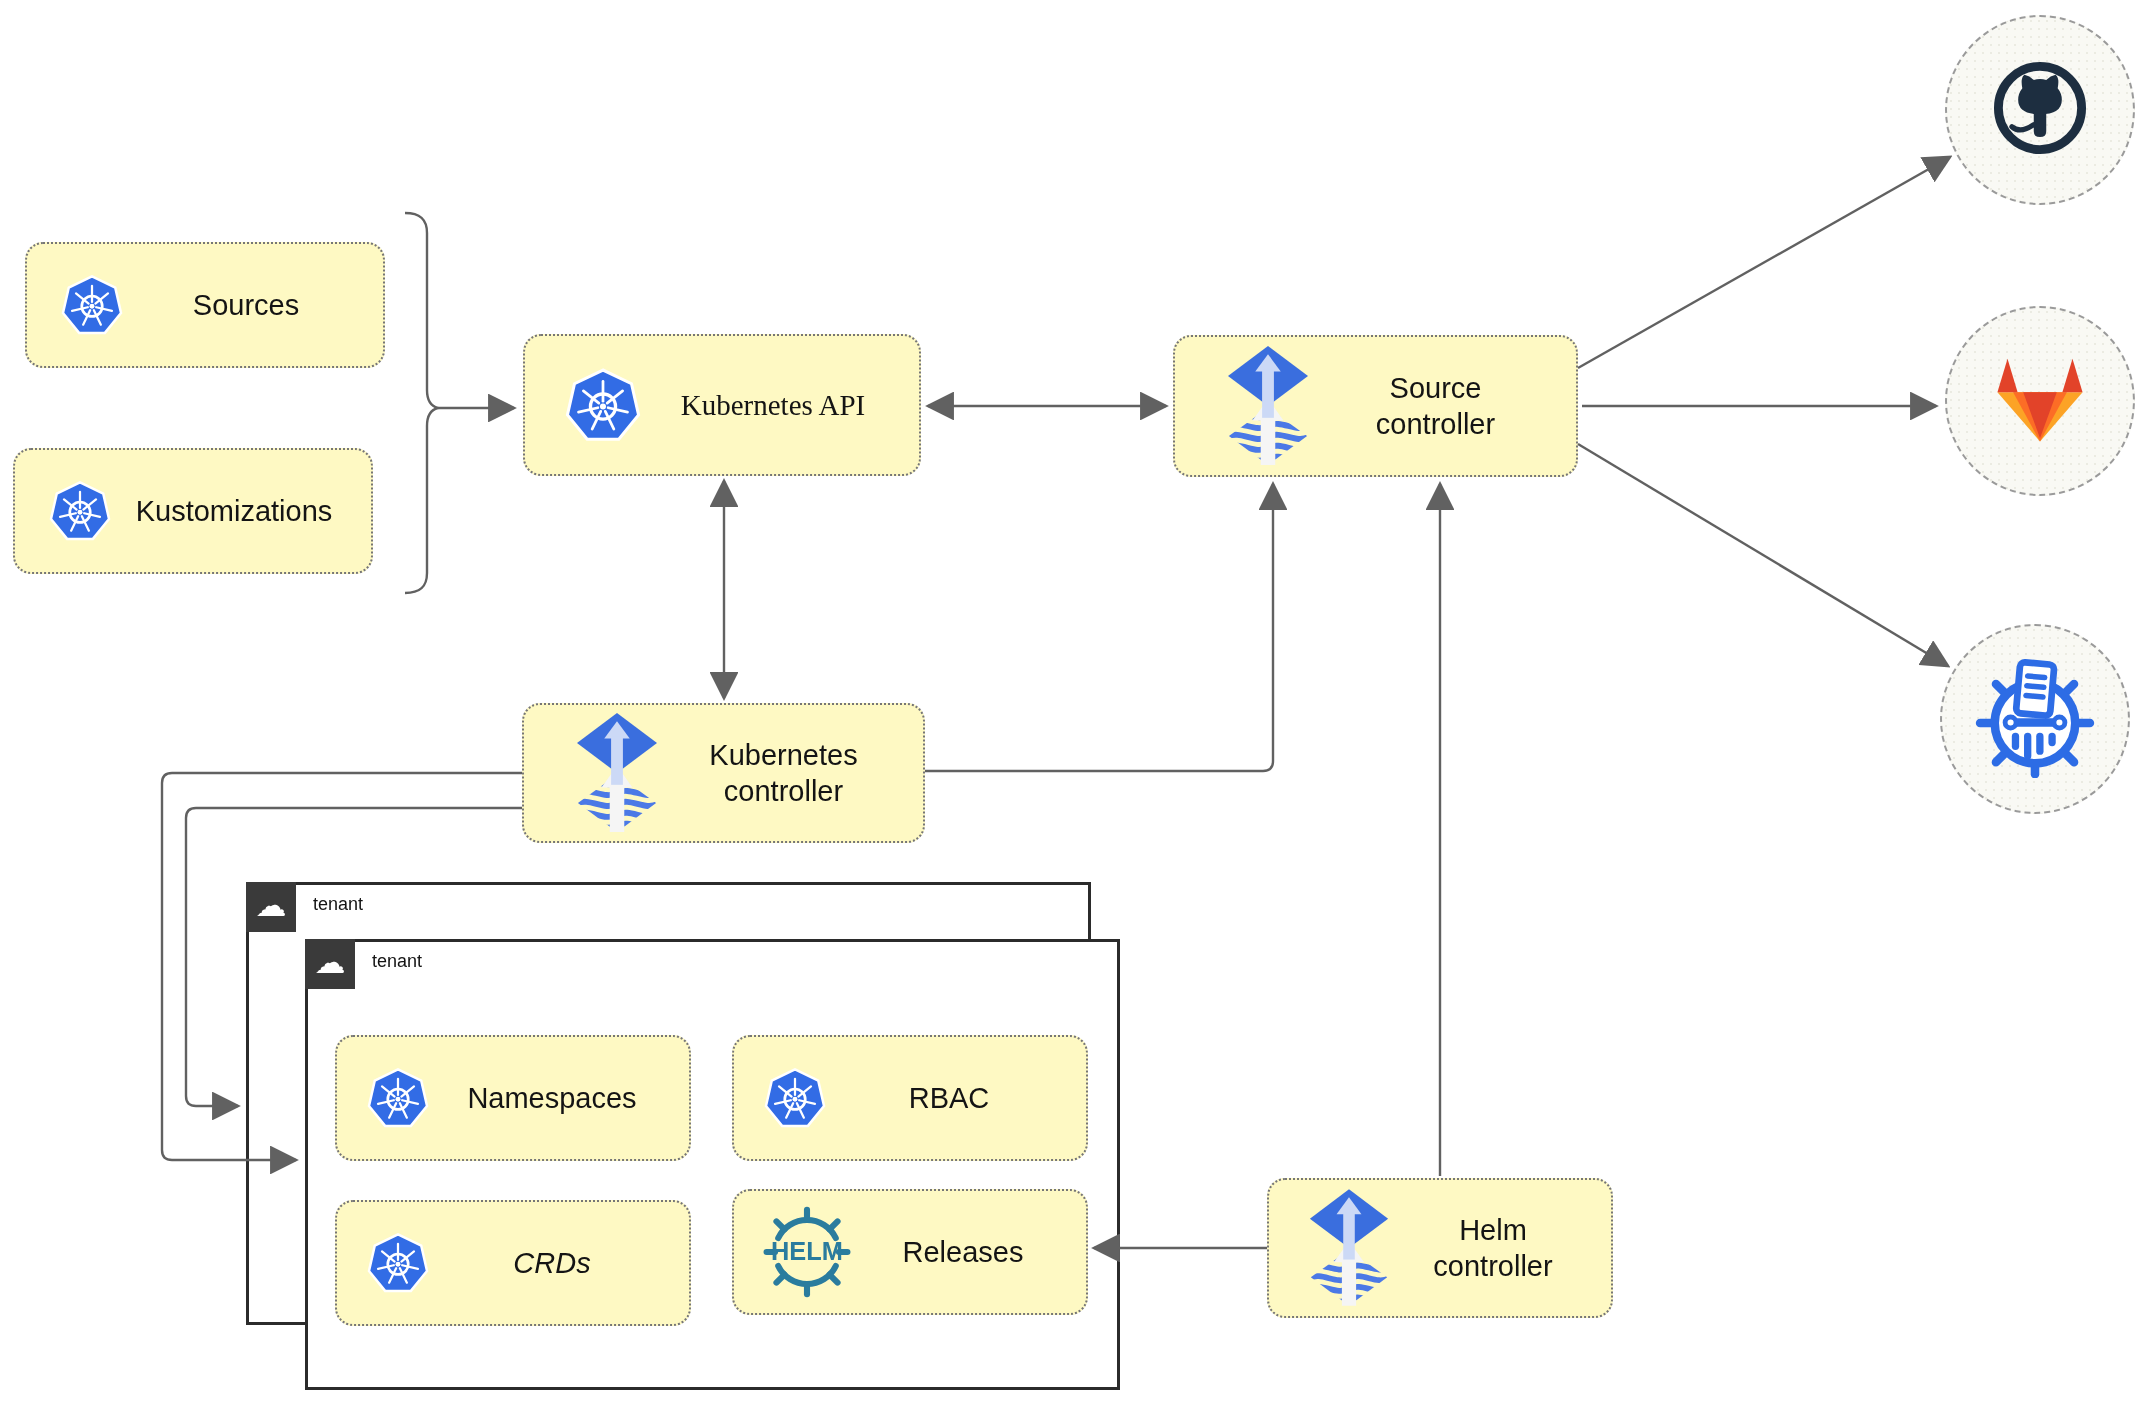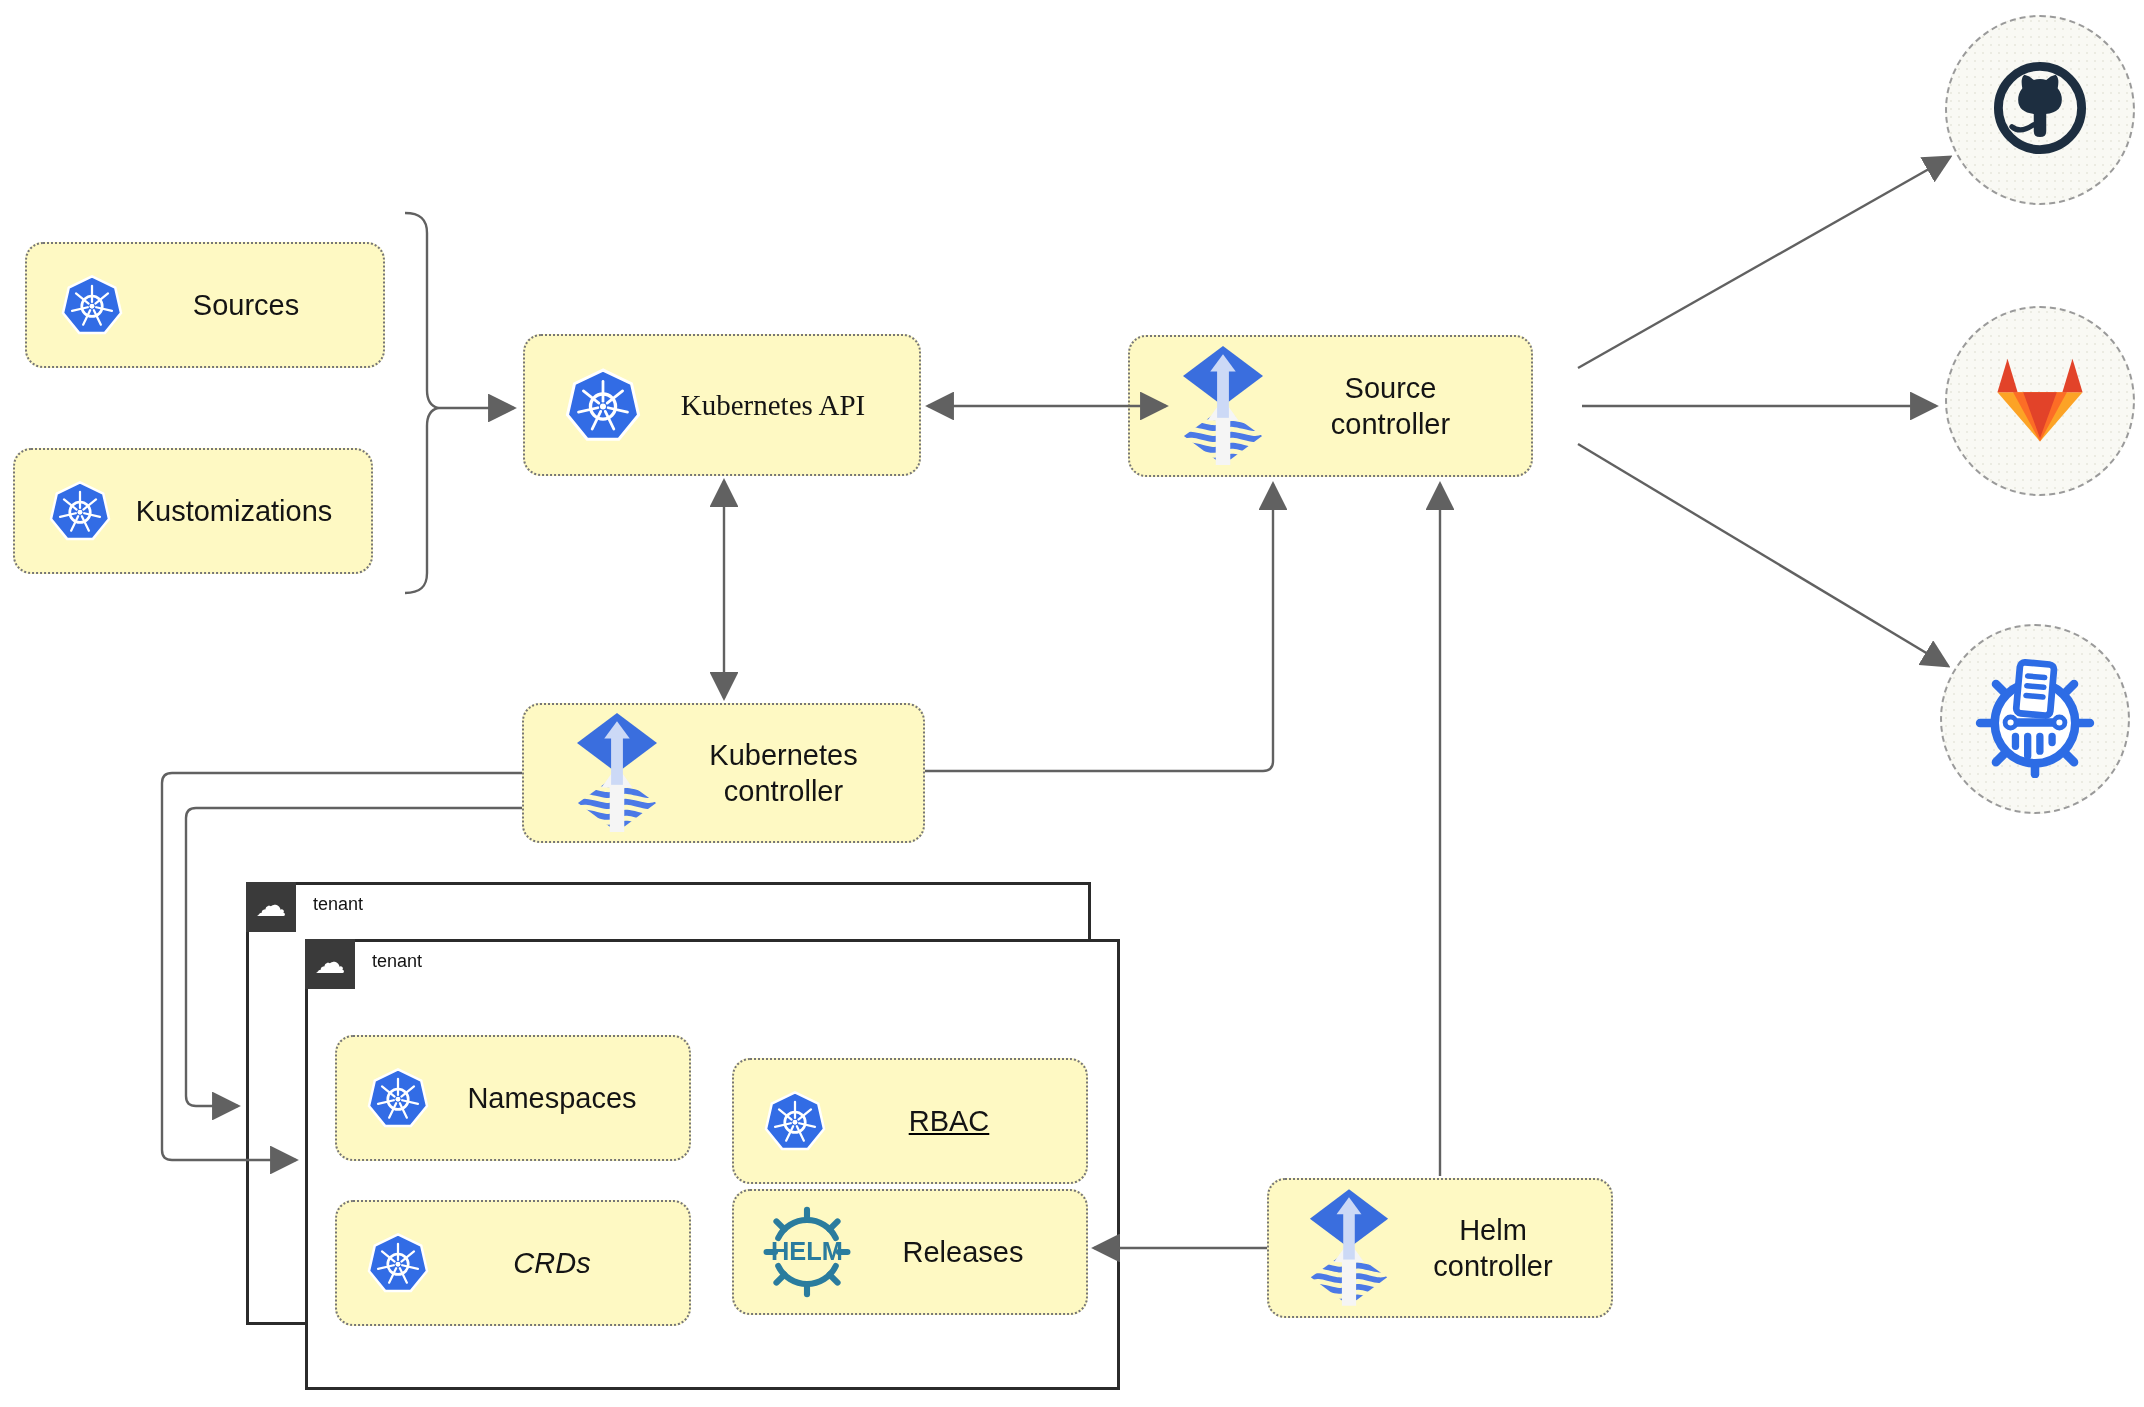--- a/index.html
+++ b/index.html
@@ -105,21 +105,21 @@
 
   <div class="node" style="left:523px;top:334px;width:398px;height:142px;padding-left:40px;font-family:Liberation Serif, serif;">
     <span class="icon-slot">
       <svg width="76" height="76" viewBox="0 0 100 100">
           <use href="#k8s-def"></use>
         </svg>
       </span>
     <span class="nlabel">Kubernetes API</span>
   </div>
 
-  <div class="node" style="left:1128px;top:335px;width:405px;height:142px;padding-left:52px;">
+  <div class="node" style="left:1173px;top:335px;width:405px;height:142px;padding-left:52px;">
     <span class="icon-slot">
       <svg width="82" height="120" viewBox="0 0 90 132">
           <use href="#flux-def"></use>
         </svg>
       </span>
     <span class="nlabel"><span>Source</span><br>
       <span>controller</span></span>
   </div>
 
   <div class="node" style="left:522px;top:703px;width:403px;height:140px;padding-left:52px;">
@@ -144,21 +144,21 @@
 
   <div class="node" style="left:335px;top:1035px;width:356px;height:126px;padding-left:30px;z-index:4;">
     <span class="icon-slot">
       <svg width="62" height="62" viewBox="0 0 100 100">
           <use href="#k8s-def"></use>
         </svg>
       </span>
     <span class="nlabel">Namespaces</span>
   </div>
 
-  <div class="node" style="left:732px;top:1058px;width:356px;height:126px;padding-left:30px;z-index:4;text-decoration:underline;">
+  <div class="node" style="left:732px;top:1035px;width:356px;height:126px;padding-left:30px;z-index:4;">
     <span class="icon-slot">
       <svg width="62" height="62" viewBox="0 0 100 100">
           <use href="#k8s-def"></use>
         </svg>
       </span>
     <span class="nlabel">RBAC</span>
   </div>
 
   <div class="node" style="left:335px;top:1200px;width:356px;height:126px;padding-left:30px;z-index:4;font-style:italic;">
     <span class="icon-slot">

